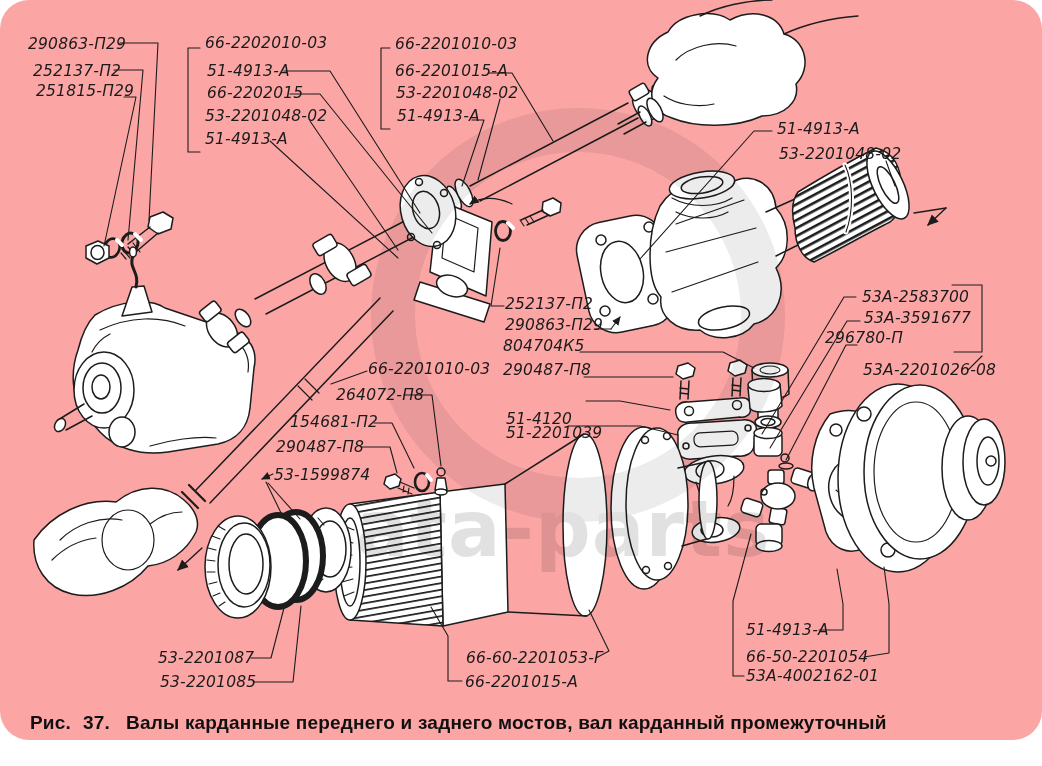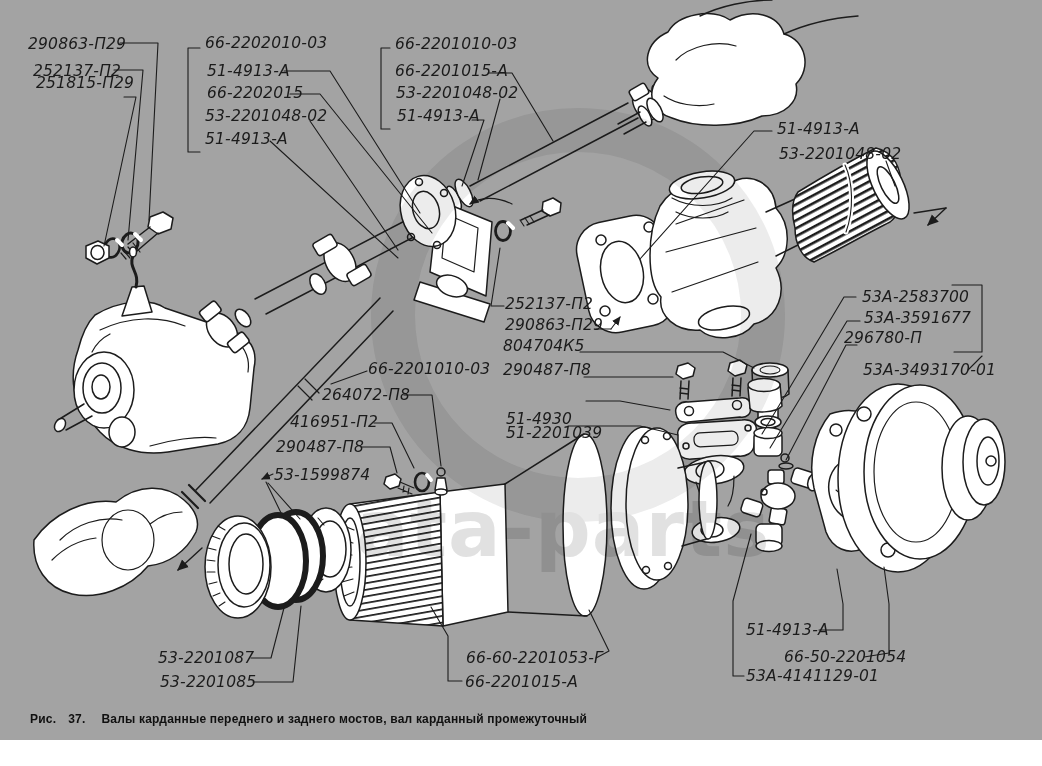--- a/index.html
+++ b/index.html
@@ -1,23 +1,23 @@
 <!DOCTYPE html>
 <html><head>
 <meta charset="utf-8">
 <style>
   html,body{margin:0;padding:0;background:#fff;}
-  .page{position:relative;width:1042px;height:740px;background:#a3a3a3;overflow:hidden;
-        font-family:"DejaVu Sans",sans-serif;}
+  .page{position:relative;width:1042px;height:740px;background:#fca5a5;overflow:hidden;
+        font-family:"DejaVu Sans",sans-serif;border-radius:29px;}
   .art{position:absolute;left:0;top:0;}
   .labels{position:absolute;left:0;top:0;width:100%;height:100%;pointer-events:none;}
   .part-label{position:absolute;font-style:italic;font-size:15.5px;font-weight:500;
         color:#1b1b1b;letter-spacing:.2px;white-space:nowrap;line-height:1;}
   .caption{position:absolute;left:30px;top:712px;font-family:"Liberation Sans",sans-serif;
-        font-weight:bold;font-size:12px;color:#101010;letter-spacing:.2px;white-space:nowrap;}
+        font-weight:bold;font-size:19px;color:#101010;letter-spacing:.2px;white-space:nowrap;}
   .caption .num{margin-left:12px;}
   .caption .txt{margin-left:16px;}
   .wm{position:absolute;left:0;top:0;pointer-events:none;mix-blend-mode:multiply;}
 </style>
 </head>
 <body>
 
 <div class="page">
 
   <svg class="art" width="1042" height="766" viewBox="0 0 1042 766">
@@ -293,54 +293,54 @@
       <path d="M462,681 L448,681 L448,636 L431,607"></path>
       <path d="M819,630 L843,630 L843,604 L837,569"></path>
       <path d="M864,657 L889,653 L889,604 L884,567"></path>
       <path d="M744,676 L733,676 L733,601 L751,534"></path>
     </g>
   </svg>
 
   <div id="labels" class="labels">
       <span class="part-label" style="left: 28px; top: 37px;">290863-П29</span>
       <span class="part-label" style="left: 33px; top: 64px;">252137-П2</span>
-      <span class="part-label" style="left: 36px; top: 76px;">251815-П29</span>
+      <span class="part-label" style="left: 36px; top: 84px;">251815-П29</span>
       <span class="part-label" style="left: 205px; top: 36px;">66-2202010-03</span>
       <span class="part-label" style="left: 207px; top: 64px;">51-4913-А</span>
       <span class="part-label" style="left: 207px; top: 86px;">66-2202015</span>
       <span class="part-label" style="left: 205px; top: 109px;">53-2201048-02</span>
       <span class="part-label" style="left: 205px; top: 132px;">51-4913-А</span>
       <span class="part-label" style="left: 395px; top: 37px;">66-2201010-03</span>
       <span class="part-label" style="left: 395px; top: 64px;">66-2201015-А</span>
       <span class="part-label" style="left: 396px; top: 86px;">53-2201048-02</span>
       <span class="part-label" style="left: 397px; top: 109px;">51-4913-А</span>
       <span class="part-label" style="left: 777px; top: 122px;">51-4913-А</span>
       <span class="part-label" style="left: 779px; top: 147px;">53-2201048-02</span>
       <span class="part-label" style="left: 862px; top: 290px;">53А-2583700</span>
       <span class="part-label" style="left: 864px; top: 311px;">53А-3591677</span>
-      <span class="part-label" style="left: 844px; top: 331px;">296780-П</span>
-      <span class="part-label" style="left: 863px; top: 363px;">53А-3493170-01</span>
+      <span class="part-label" style="left: 825px; top: 331px;">296780-П</span>
+      <span class="part-label" style="left: 863px; top: 363px;">53А-2201026-08</span>
       <span class="part-label" style="left: 505px; top: 297px;">252137-П2</span>
       <span class="part-label" style="left: 505px; top: 318px;">290863-П29</span>
       <span class="part-label" style="left: 503px; top: 339px;">804704К5</span>
       <span class="part-label" style="left: 503px; top: 363px;">290487-П8</span>
       <span class="part-label" style="left: 506px; top: 388px; margin-top: 38px;">51-2201039</span>
-      <span class="part-label" style="left: 506px; top: 412px;">51-4930</span>
+      <span class="part-label" style="left: 506px; top: 412px;">51-4120</span>
       <span class="part-label" style="left: 368px; top: 362px;">66-2201010-03</span>
-      <span class="part-label" style="left: 322px; top: 388px; text-align: right;">264072-П8</span>
-      <span class="part-label" style="left: 290px; top: 415px;">416951-П2</span>
+      <span class="part-label" style="left: 336px; top: 388px; text-align: right;">264072-П8</span>
+      <span class="part-label" style="left: 290px; top: 415px;">154681-П2</span>
       <span class="part-label" style="left: 276px; top: 440px;">290487-П8</span>
       <span class="part-label" style="left: 274px; top: 468px;">53-1599874</span>
       <span class="part-label" style="left: 158px; top: 651px;">53-2201087</span>
       <span class="part-label" style="left: 160px; top: 675px; text-align: center;">53-2201085</span>
       <span class="part-label" style="left: 466px; top: 651px;">66-60-2201053-Г</span>
       <span class="part-label" style="left: 465px; top: 675px;">66-2201015-А</span>
       <span class="part-label" style="left: 746px; top: 623px;">51-4913-А</span>
-      <span class="part-label" style="left: 746px; top: 650px; margin-left: 38px;">66-50-2201054</span>
-      <span class="part-label" style="left: 746px; top: 669px;">53А-4141129-01</span>
+      <span class="part-label" style="left: 746px; top: 650px;">66-50-2201054</span>
+      <span class="part-label" style="left: 746px; top: 669px;">53А-4002162-01</span>
     </div>
 
   <div class="caption">
     <span>Рис.</span><span class="num">37.</span><span class="txt">Валы карданные переднего и заднего мостов, вал карданный промежуточный</span>
   </div>
 
   <svg class="wm" width="1042" height="766" viewBox="0 0 1042 766">
     <g opacity="0.55">
       <circle cx="578" cy="315" r="185" fill="none" stroke="#dcdcdc" stroke-width="44"></circle>
       <text x="356" y="556" font-size="78" font-weight="bold" fill="#c9c9c9" font-family="DejaVu Sans, sans-serif" letter-spacing="1">ata-parts</text>

